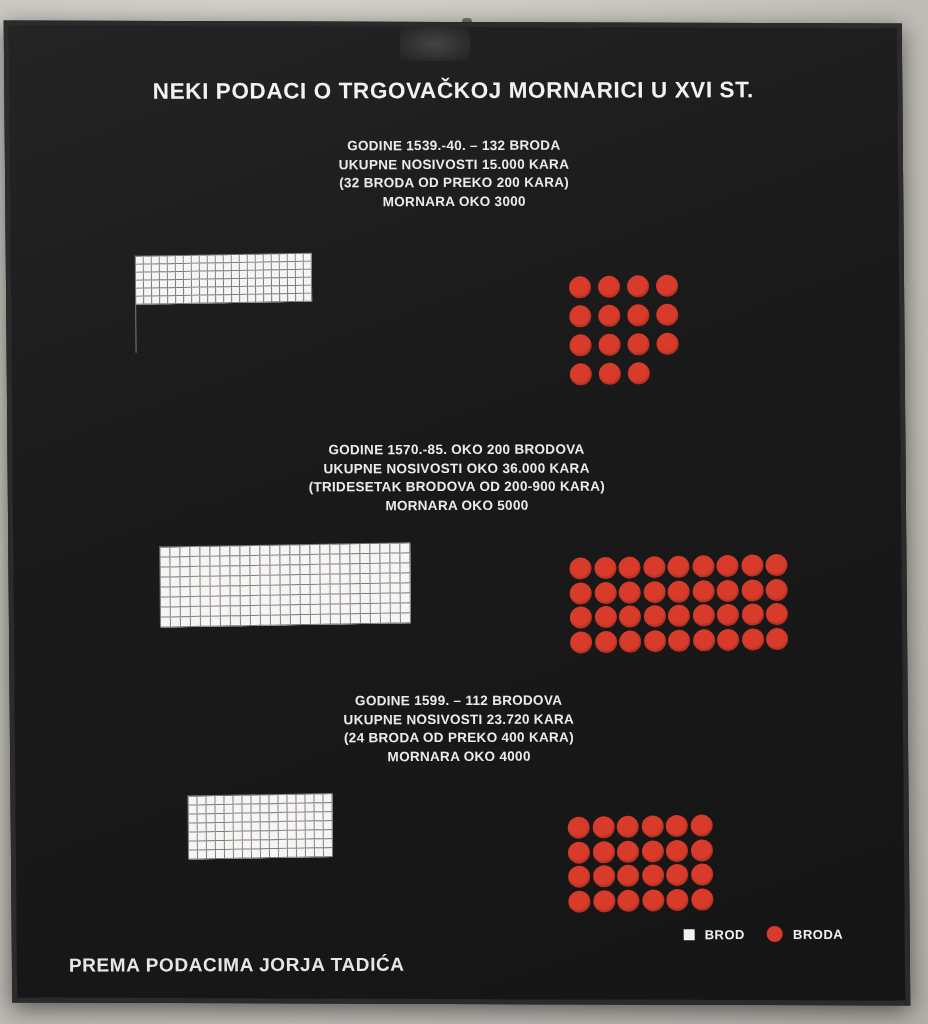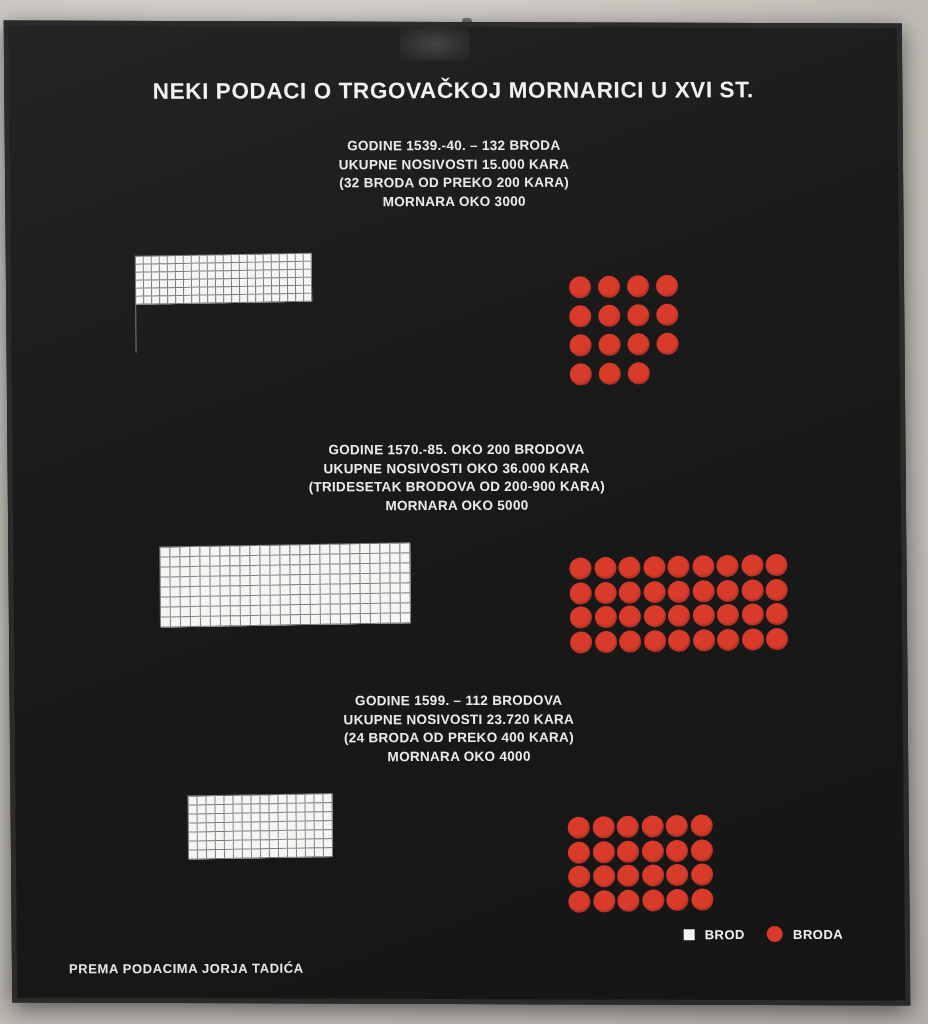--- a/index.html
+++ b/index.html
@@ -132,21 +132,21 @@
     display: inline-block;
     margin-left: 14px;
   }
   #legend .lbl { margin-left: 2px; text-align: right; }
 
   #source {
     position: absolute;
     left: 52px;
     bottom: 22px;
     color: #e8e6e3;
-    font-size: 13px;
+    font-size: 19px;
     font-weight: bold;
     letter-spacing: 0.6px;
     transform: skewY(-0.35deg);
   }
 
   
   #hook {
     position: absolute;
     left: 462px;
     top: 18px;

